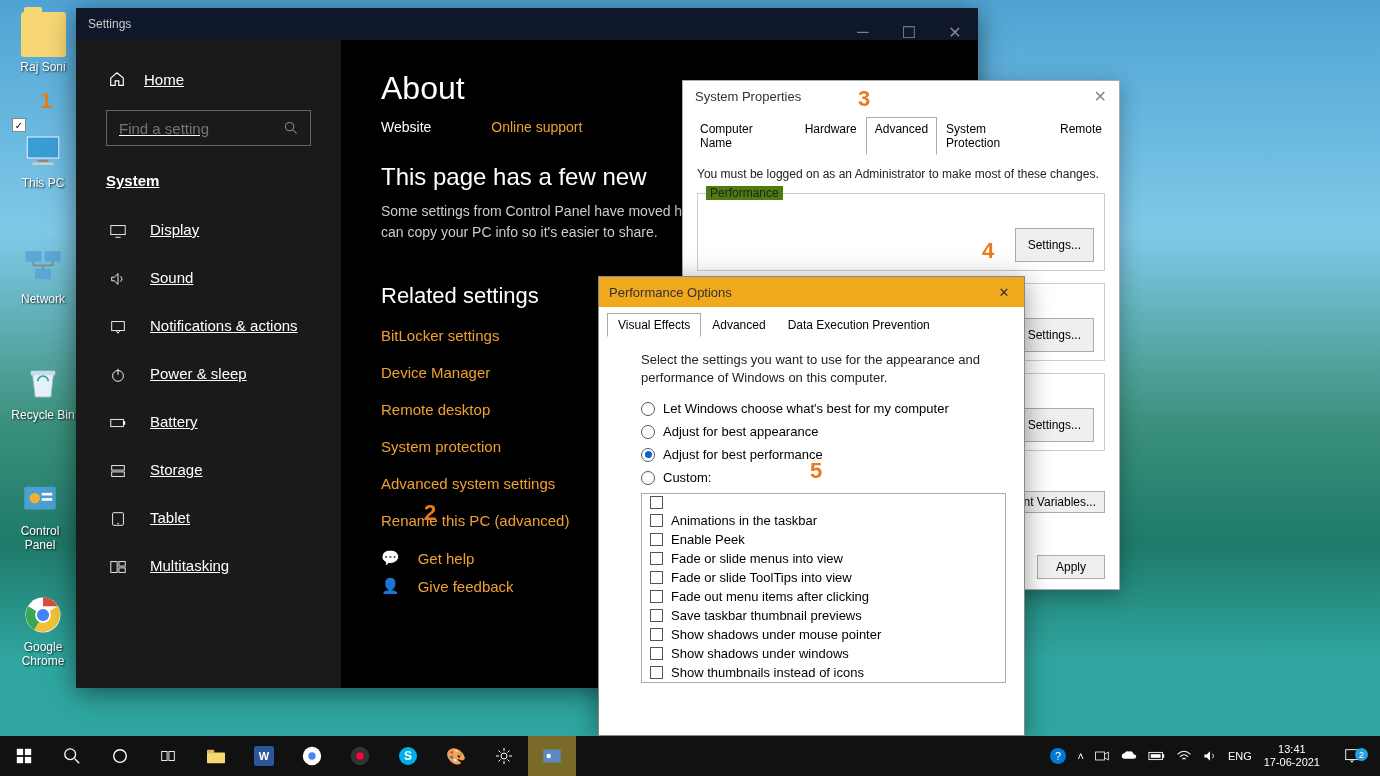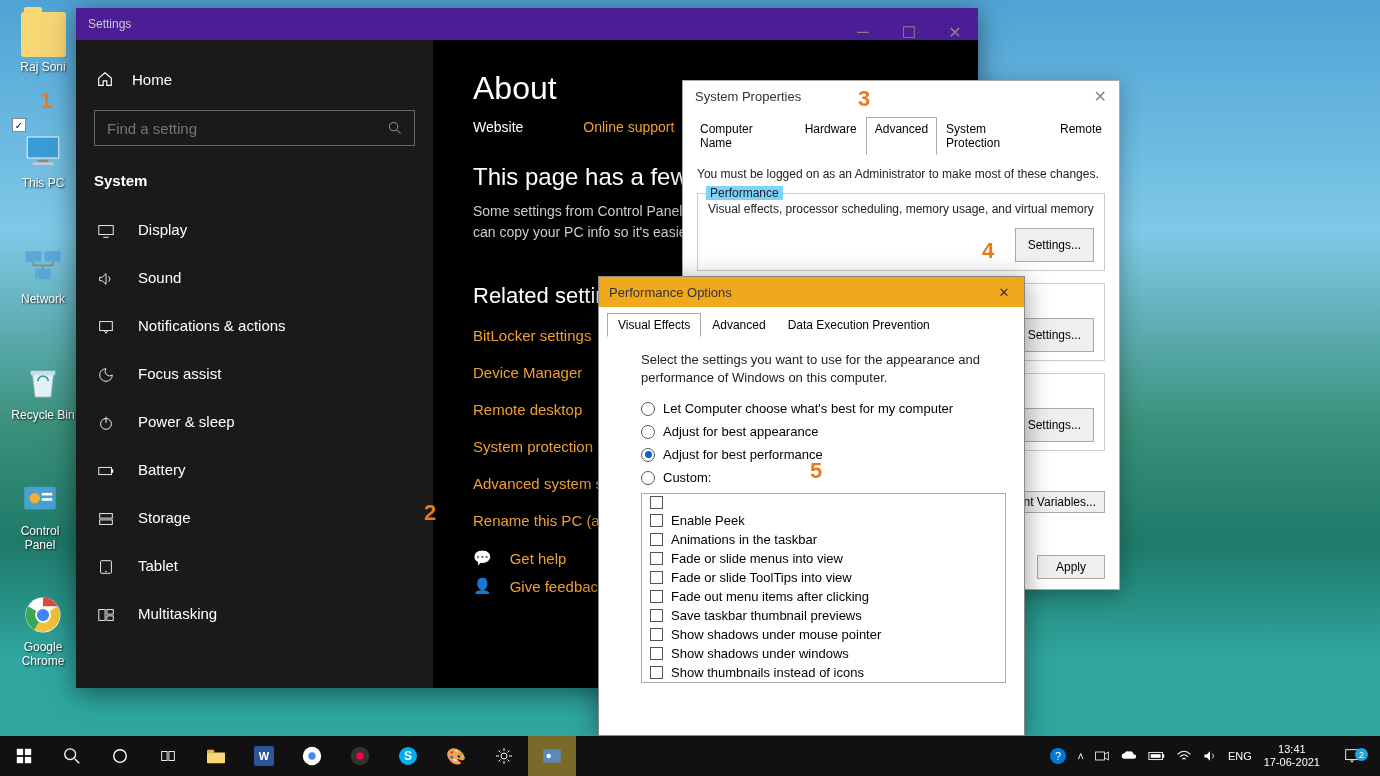--- a/index.html
+++ b/index.html
@@ -5,26 +5,26 @@
 * { margin: 0; padding: 0; box-sizing: border-box; font-family: "Segoe UI", sans-serif; }
 body { width: 1380px; height: 776px; overflow: hidden; position: relative; background: linear-gradient(180deg, #4fa3d4 0%, #7fc9e8 30%, #3a907a 55%, #1f7a6a 70%, #2fa6a0 85%); }
 
 
 .desktop-icon { position: absolute; width: 70px; text-align: center; color: white; font-size: 12px; text-shadow: 1px 1px 2px rgba(0,0,0,0.8); cursor: pointer; }
 .desktop-icon .ico { width: 45px; height: 45px; margin: 0 auto 3px; display: flex; align-items: center; justify-content: center; font-size: 32px; }
 .folder-ico { background: #f7d774; border-radius: 3px; position:relative; }
 .folder-ico:before{content:'';position:absolute;top:-5px;left:3px;width:18px;height:5px;background:#f7d774;border-radius:2px 2px 0 0;}
 
 
-.settings-window { position: absolute; top: 8px; left: 76px; width: 902px; height: 680px; background: #4c1d95; color:#fff; display:flex; flex-direction:column; box-shadow: 0 5px 25px rgba(0,0,0,0.5);}
+.settings-window { position: absolute; top: 8px; left: 76px; width: 902px; height: 680px; background: #0f172a; color:#fff; display:flex; flex-direction:column; box-shadow: 0 5px 25px rgba(0,0,0,0.5);}
 .settings-title { height: 32px; display:flex; align-items:center; padding-left:12px; font-size:12px; color:#ccc;}
 .win-controls { position:absolute; top:8px; right:0; display:flex;}
 .win-btn { width:46px; height:32px; display:flex; align-items:center; justify-content:center; color:#888;}
 .settings-body { display:flex; flex:1; overflow:hidden;}
-.settings-sidebar { width: 357px; background:#1a1a1a; padding:20px 0;}
+.settings-sidebar { width: 265px; background:#1a1a1a; padding:20px 12px;text-decoration:underline;}
 .sidebar-home { display:flex; align-items:center; padding:10px 20px; gap:18px; font-size:15px;}
 .search-box { margin:12px 18px 18px; border:1px solid #666; background:transparent; height:36px; display:flex; align-items:center; padding:0 12px; position:relative;}
 .search-box input { background:transparent; border:none; outline:none; color:#ccc; font-size:15px; flex:1;}
 .search-ico { position:absolute; right:12px; color:#888;}
 .sidebar-heading { padding:8px 18px 18px; font-size:15px; font-weight:600;}
 .sidebar-item { display:flex; align-items:flex-start; padding:14px 20px; gap:22px; font-size:15px;}
 .sidebar-item .nm-ico{width:20px; height:20px; display:flex; align-items:center; justify-content:center; color:#fff;}
 .settings-main { flex:1; padding:30px 40px; background:#000;}
 .about-h { font-size:32px; font-weight:500; margin-bottom:12px;}
 .about-row { display:flex; gap:60px; font-size:14px; margin-bottom:28px;}
@@ -38,21 +38,21 @@
 
 .sysprops { position:absolute; top:80px; left:682px; width:438px; height:510px; background:#fff; border:1px solid #aaa; box-shadow:0 5px 20px rgba(0,0,0,0.3);}
 .sysprops-title { height:30px; display:flex; align-items:center; padding:0 12px; font-size:13px; color:#333; background:#fff; justify-content:space-between;}
 .sysprops-close { color:#888; font-size:16px;}
 .sysprops-tabs { display:flex; padding:6px 8px 0; background:#fff; border-bottom:none;}
 .sp-tab { padding:4px 8px; font-size:12px; border:1px solid transparent; cursor:pointer;}
 .sp-tab.active { border:1px solid #aaa; border-bottom:1px solid #fff; background:#fff;}
 .sysprops-body { padding:12px 14px; font-size:12px; color:#222;}
 .sp-note { margin-bottom:12px;}
 .sp-group { border:1px solid #ccc; padding:8px 10px 10px; margin-bottom:12px; position:relative;}
-.sp-group-label { position:absolute; top:-8px; left:8px; background:#7dd3fc; padding:0 4px; font-size:12px;}
+.sp-group-label { position:absolute; top:-8px; left:8px; background:#4d7c0f; padding:0 4px; font-size:12px;}
 .sp-btn { position:absolute; right:10px; bottom:8px; border:1px solid #aaa; background:#efefef; padding:9px 12px; font-size:12px;}
 .sp-env-btn { border:1px solid #aaa; background:#efefef; padding:3px 8px; font-size:12px; position:absolute; right:14px;}
 .sp-footer { position:absolute; bottom:10px; right:14px; display:flex; gap:8px;}
 .sp-footer button { border:1px solid #aaa; background:#efefef; padding:4px 18px; font-size:12px;margin-top:48px;}
 
 
 .perfopts { position:absolute; top:276px; left:598px; width:427px; height:460px; background:#fff; border:1px solid #888; box-shadow:0 5px 25px rgba(0,0,0,0.4);}
 .perfopts-title { height:30px; background:#f0a81c; display:flex; align-items:center; justify-content:space-between; padding:0 10px; font-size:13px; color:#333;}
 .po-close { color:#333; cursor:pointer; width:20px; text-align:center;}
 .po-tabs { display:flex; padding:6px 8px 0; font-size:12px;}
@@ -197,28 +197,20 @@
             <svg width="18" height="18" viewBox="0 0 20 20">
               <rect x="3" y="4" width="14" height="10" stroke="#fff" fill="none"></rect>
               <path d="M8 14 L10 17 L12 14" stroke="#fff" fill="none"></path>
             </svg>
           </span>
           <span>Notifications &amp; actions</span>
         </div>
       <div class="sidebar-item">
           <span class="nm-ico">
             <svg width="18" height="18" viewBox="0 0 20 20">
-              <path d="M10 3 A7 7 0 1 0 17 10 A5 5 0 0 1 10 3" stroke="#fff" fill="none"></path>
-            </svg>
-          </span>
-          <span>Focus assist</span>
-        </div>
-      <div class="sidebar-item">
-          <span class="nm-ico">
-            <svg width="18" height="18" viewBox="0 0 20 20">
               <circle cx="10" cy="11" r="6" stroke="#fff" fill="none"></circle>
               <line x1="10" y1="3" x2="10" y2="10" stroke="#fff"></line>
             </svg>
           </span>
           <span>Power &amp; sleep</span>
         </div>
       <div class="sidebar-item">
           <span class="nm-ico">
             <svg width="18" height="18" viewBox="0 0 20 20">
               <rect x="2" y="6" width="14" height="8" stroke="#fff" fill="none"></rect>
@@ -292,21 +284,20 @@
     <div class="sp-tab">Computer Name</div>
     <div class="sp-tab">Hardware</div>
     <div class="sp-tab active">Advanced</div>
     <div class="sp-tab">System Protection</div>
     <div class="sp-tab">Remote</div>
   </div>
   <div class="sysprops-body">
     <div class="sp-note">You must be logged on as an Administrator to make most of these changes.</div>
     <div class="sp-group" style="height:78px">
       <div class="sp-group-label">Performance</div>
-      <div>Visual effects, processor scheduling, memory usage, and virtual memory</div>
       <button class="sp-btn">Settings...</button>
     </div>
     <div class="sp-group" style="height:78px">
       <button class="sp-btn">Settings...</button>
     </div>
     <div class="sp-group" style="height:78px">
       <button class="sp-btn">Settings...</button>
     </div>
     <button class="sp-env-btn" style="top:410px">Environment Variables...</button>
   </div>
@@ -322,45 +313,45 @@
   </div>
   <div class="po-tabs">
     <div class="po-tab active">Visual Effects</div>
     <div class="po-tab">Advanced</div>
     <div class="po-tab">Data Execution Prevention</div>
   </div>
   <div class="po-body">
     <div class="po-desc">Select the settings you want to use for the appearance and performance of Windows on this computer.</div>
     <div class="po-radio">
         <span class="r"></span>
-        <span>Let Computer choose what's best for my computer</span>
+        <span>Let Windows choose what's best for my computer</span>
       </div>
     <div class="po-radio">
         <span class="r"></span>
         <span>Adjust for best appearance</span>
       </div>
     <div class="po-radio">
         <span class="r sel"></span>
         <span>Adjust for best performance</span>
       </div>
     <div class="po-radio">
         <span class="r"></span>
         <span>Custom:</span>
       </div>
     <div class="po-list">
       <div class="po-check">
           <span class="c"></span>
         </div>
       <div class="po-check">
           <span class="c"></span>
+          <span>Animations in the taskbar</span>
+        </div>
+      <div class="po-check">
+          <span class="c"></span>
           <span>Enable Peek</span>
-        </div>
-      <div class="po-check">
-          <span class="c"></span>
-          <span>Animations in the taskbar</span>
         </div>
       <div class="po-check">
           <span class="c"></span>
           <span>Fade or slide menus into view</span>
         </div>
       <div class="po-check">
           <span class="c"></span>
           <span>Fade or slide ToolTips into view</span>
         </div>
       <div class="po-check">

